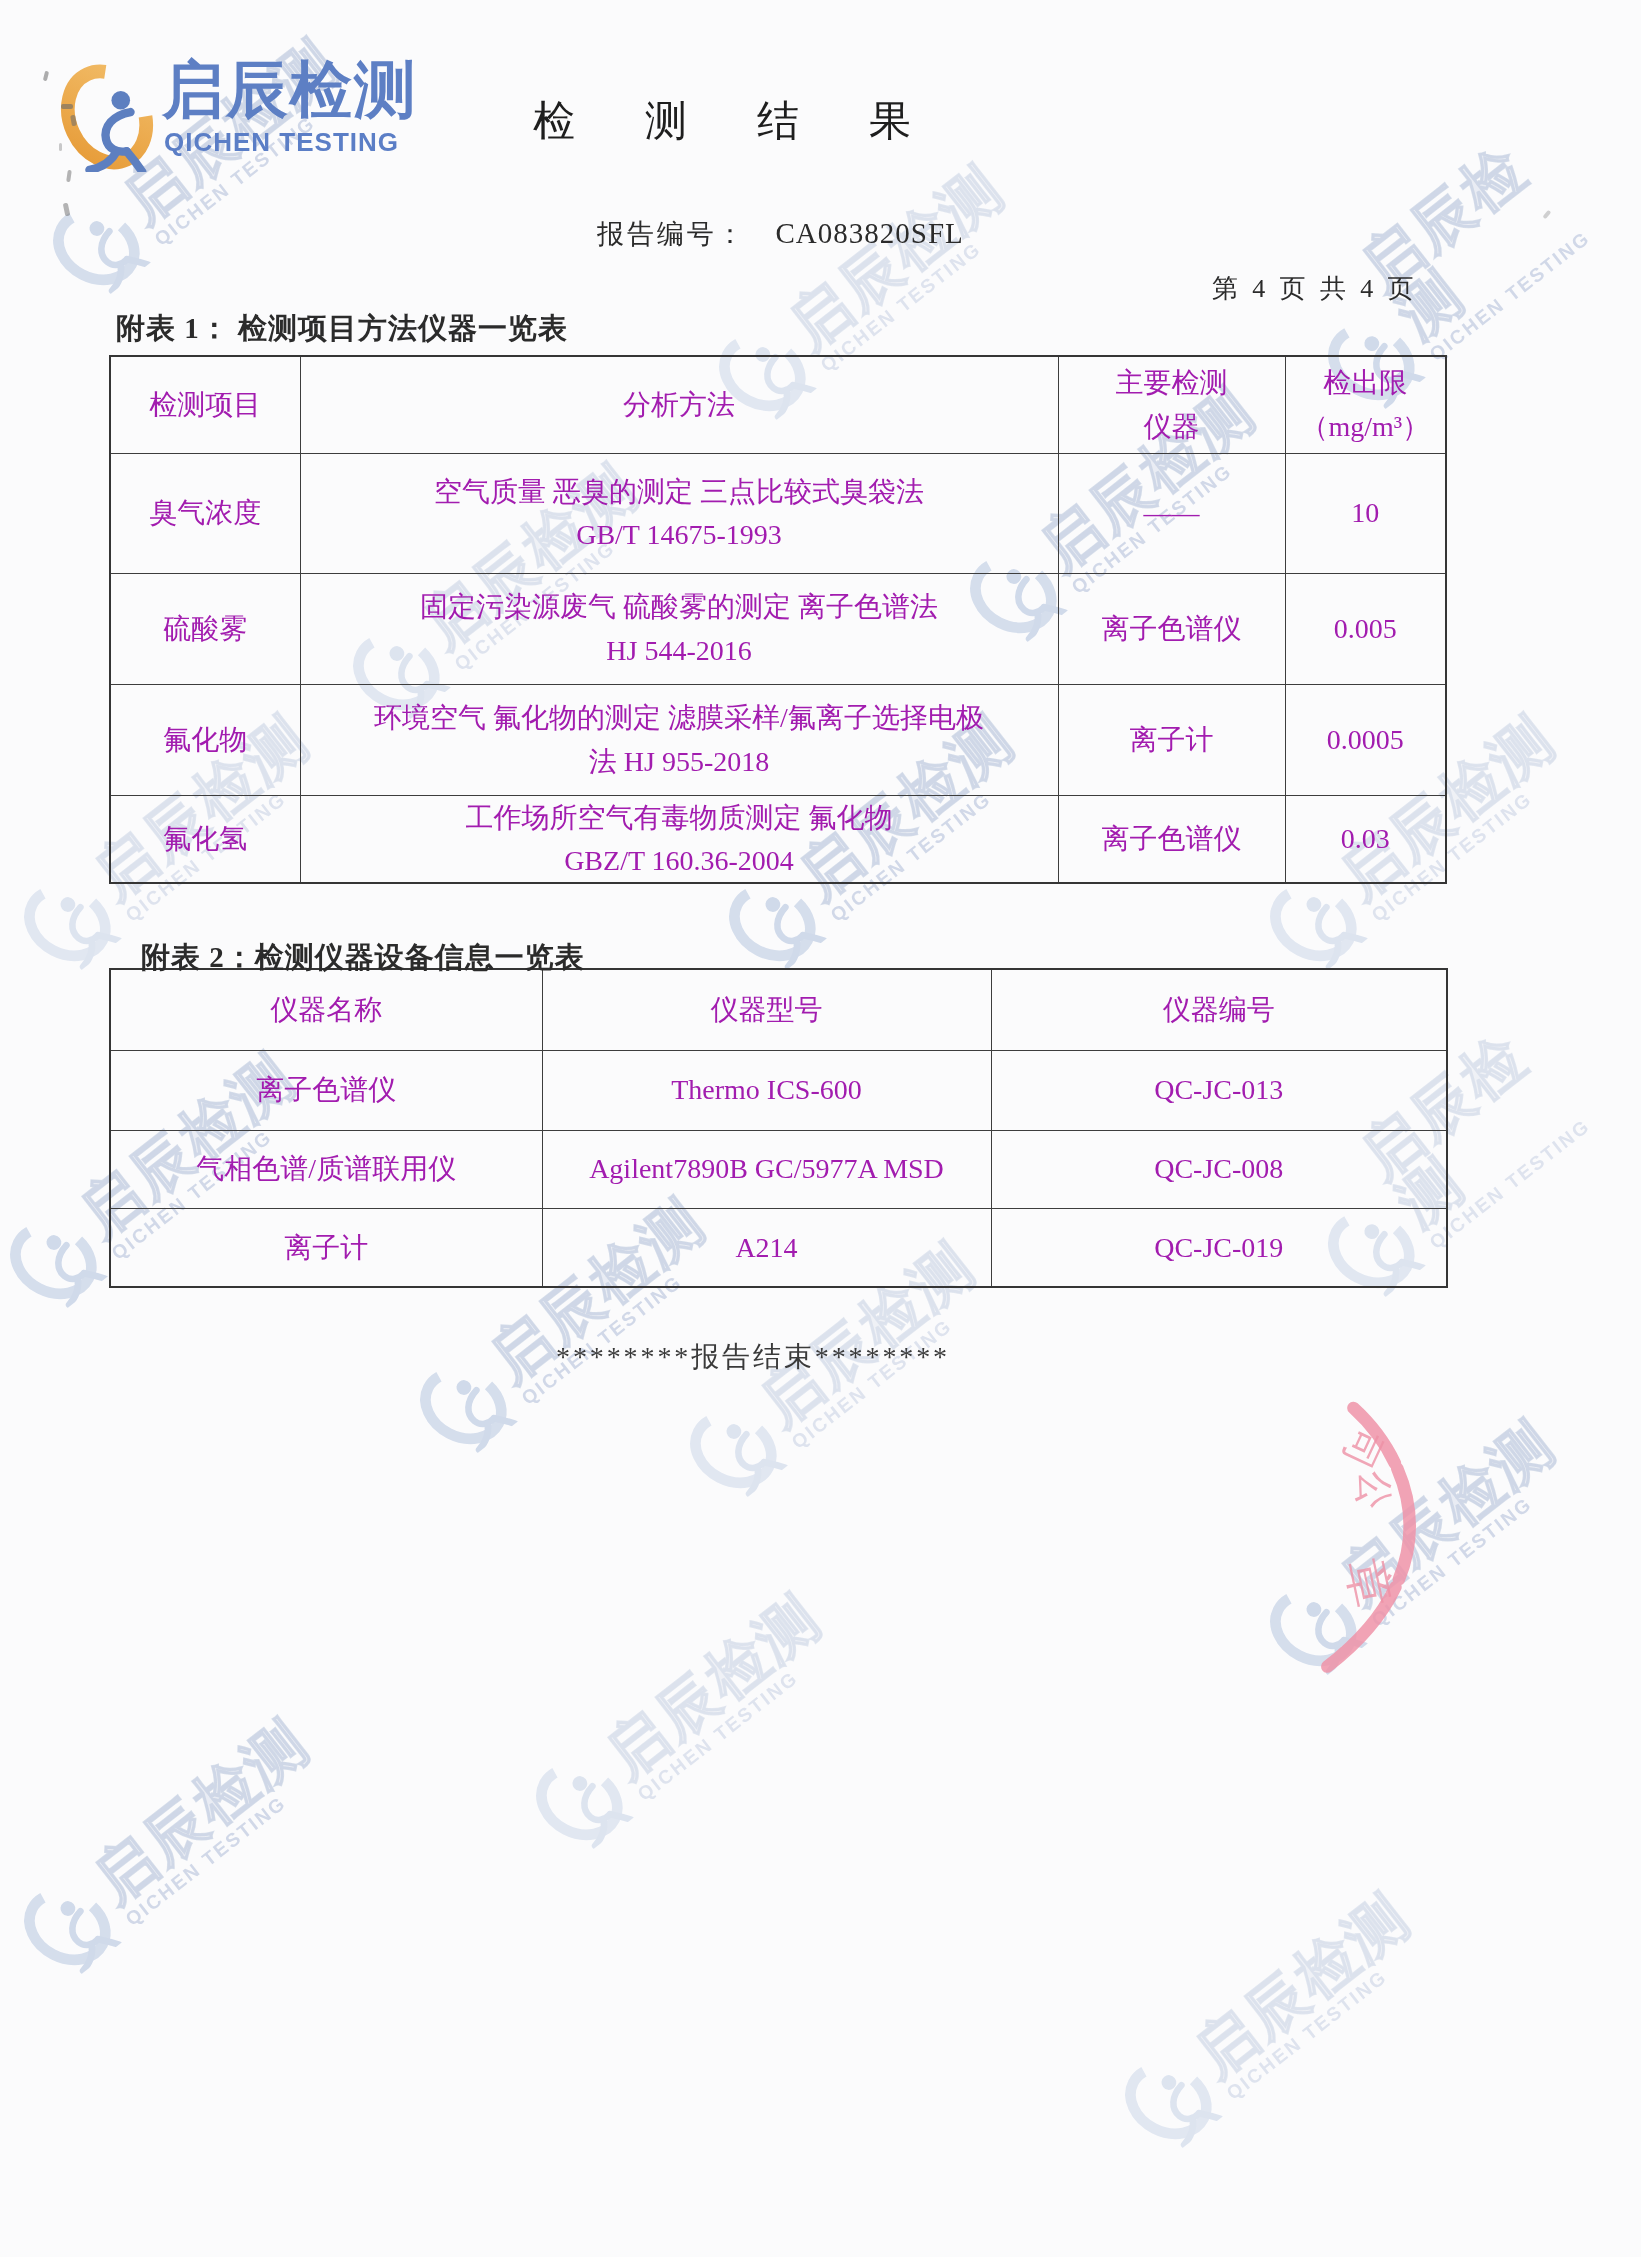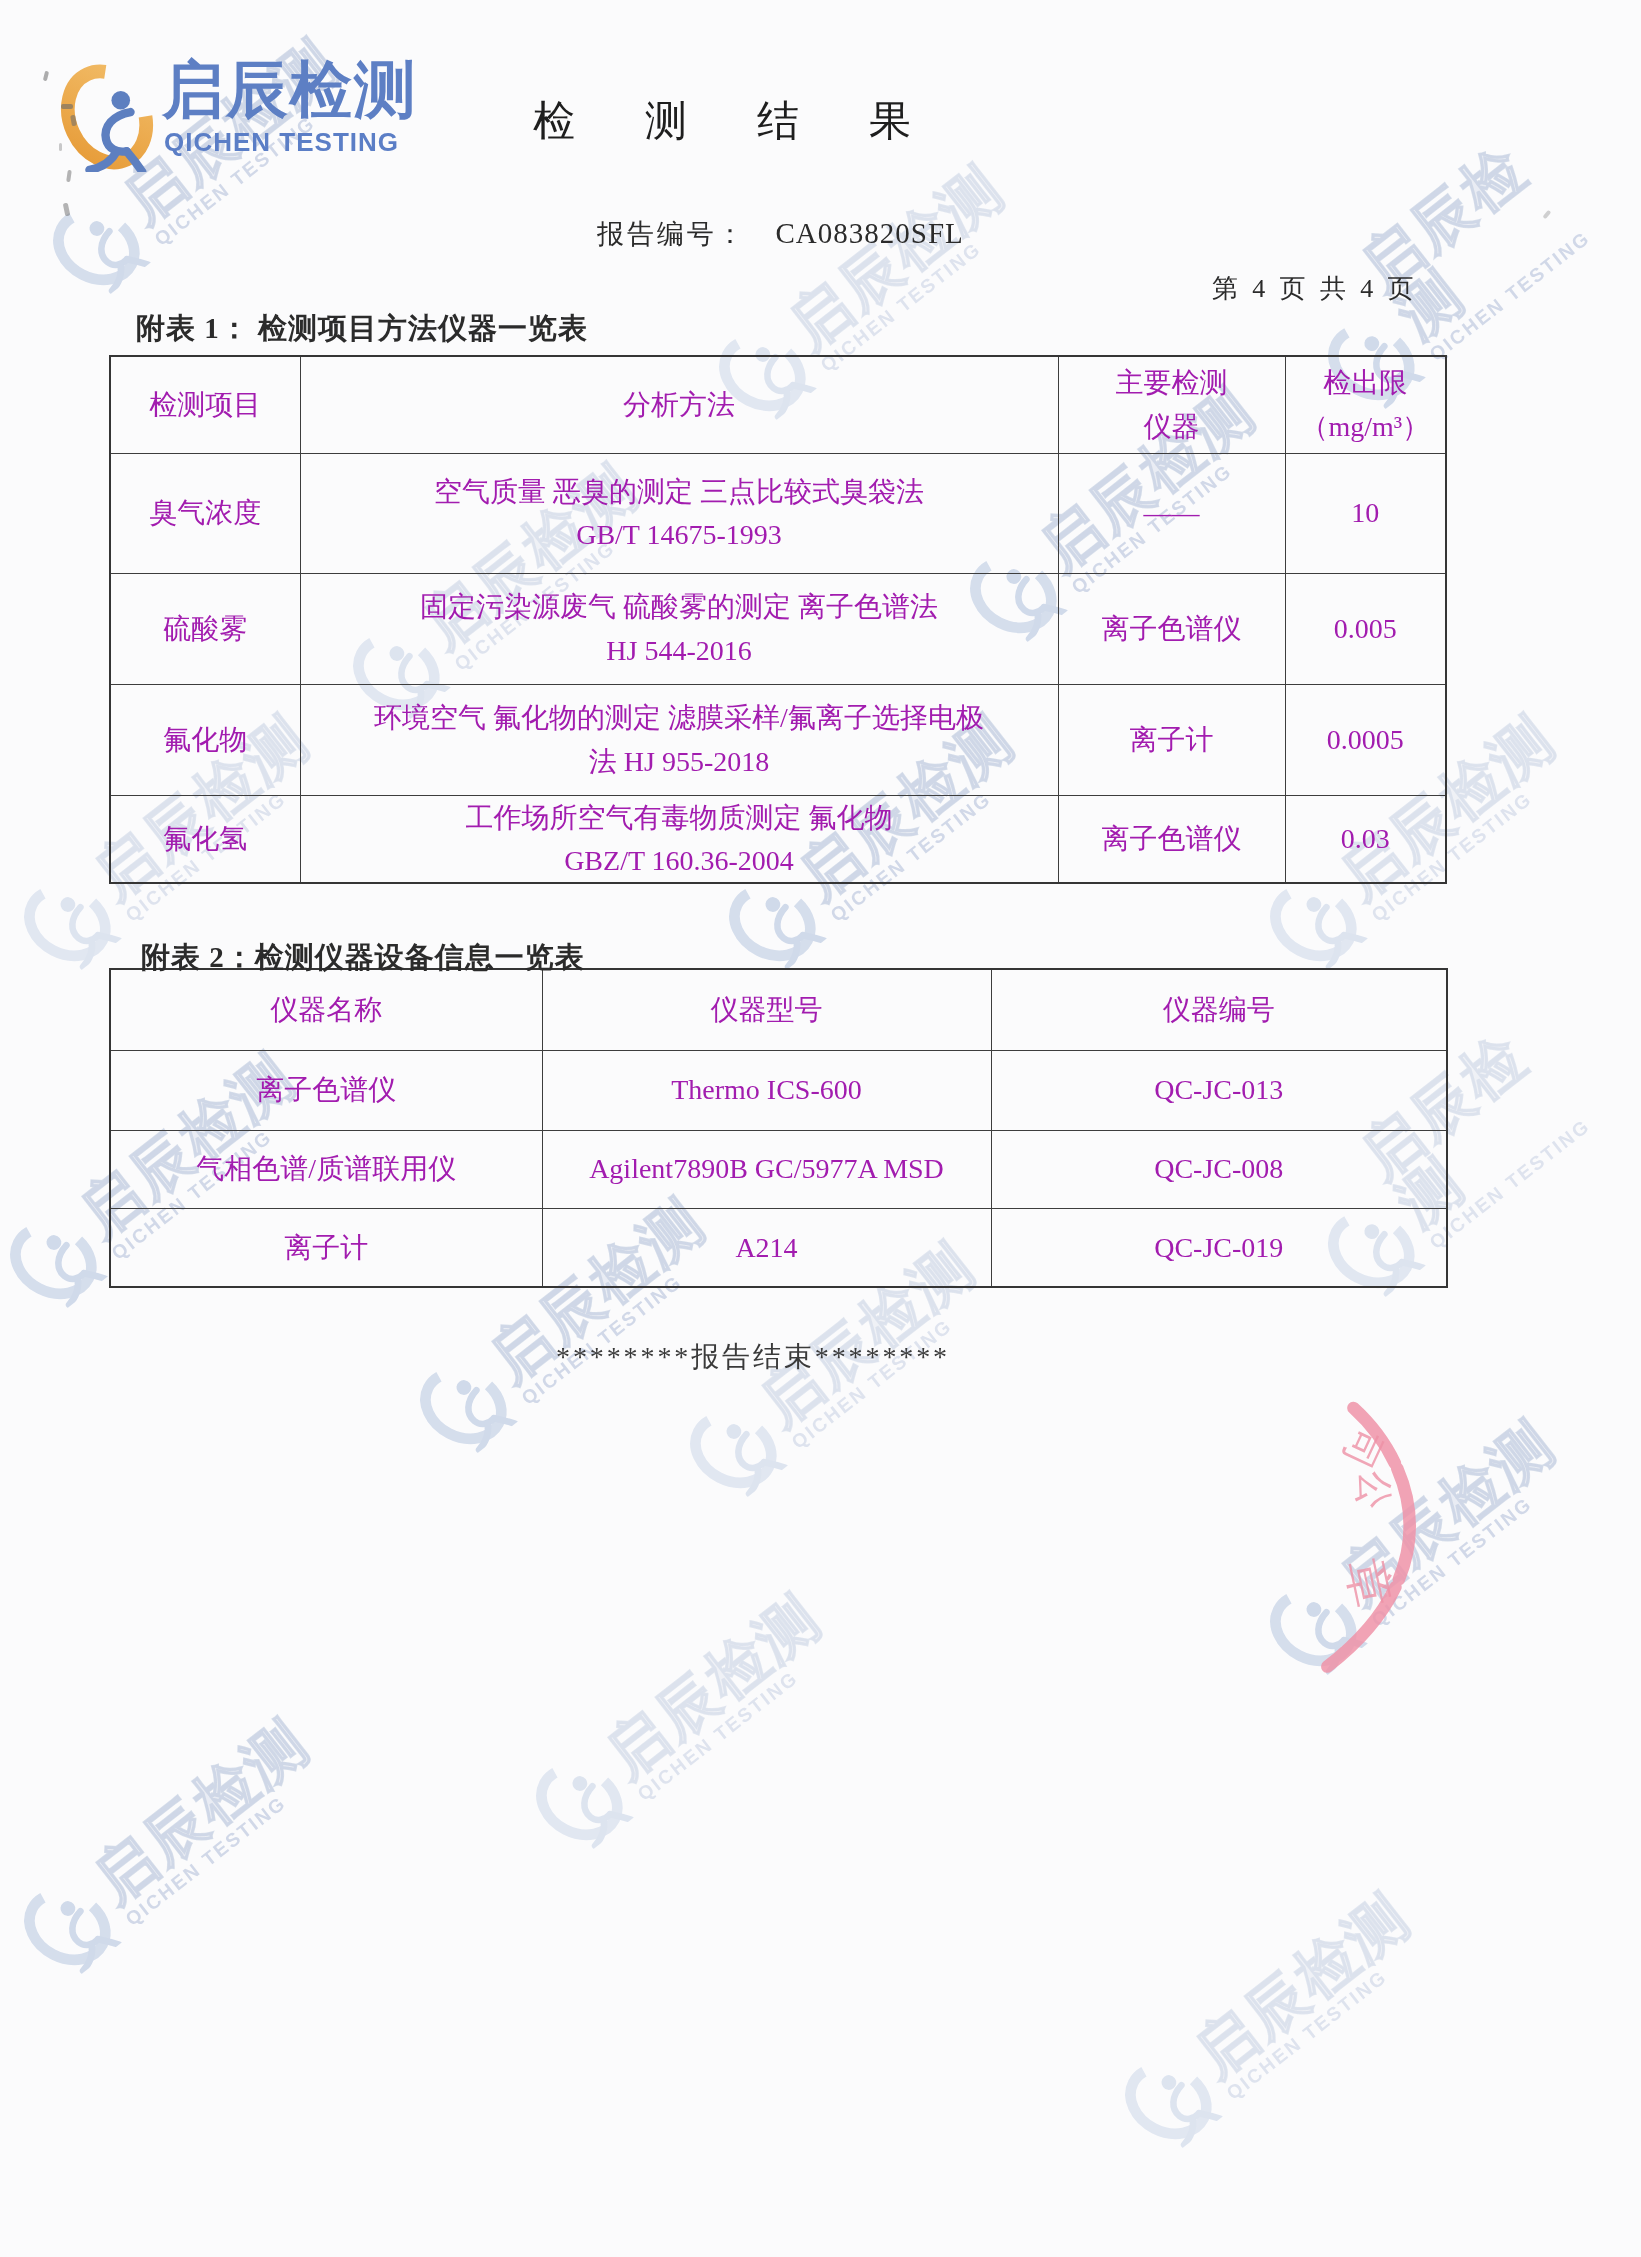--- a/index.html
+++ b/index.html
@@ -23,21 +23,21 @@
   .logo-en{position:absolute;left:164px;top:127px;z-index:3;font-family:"Liberation Sans","DejaVu Sans",sans-serif;
            font-weight:bold;font-size:26px;letter-spacing:1px;color:#5b7ec6;}
   .doc-title{position:absolute;left:533px;top:93px;z-index:3;font-size:42px;letter-spacing:70px;
              white-space:nowrap;color:#1e1e1e;}
   .report-line{position:absolute;left:597px;top:189px;z-index:3;display:flex;align-items:baseline;}
   .report-label{font-size:27px;letter-spacing:2.9px;}
   .report-no{font-size:29px;margin-left:29px;letter-spacing:1px;margin-top:28px;}
   .page-ind{position:absolute;left:1212px;top:271px;z-index:3;font-size:26px;letter-spacing:3.9px;}
   
   .cap{position:absolute;left:116px;z-index:3;font-size:29px;font-weight:700;letter-spacing:1px;}
-  .cap1{top:309px;margin-left:20px;}
+  .cap1{top:309px;}
   .cap2{top:938px;margin-left:25px;}
   
   table.t{position:absolute;left:109px;z-index:2;border-collapse:collapse;table-layout:fixed;
           width:1336px;font-size:28px;color:#a21caf;background:transparent;}
   table.t td{border:1.9px solid #3d3d3d;text-align:center;vertical-align:middle;padding:0 5.8px;
              line-height:1.55;}
   table.t1{top:355px;}
   table.t2{top:968px;}
   table.t{border:2.9px solid #353535;}
   

